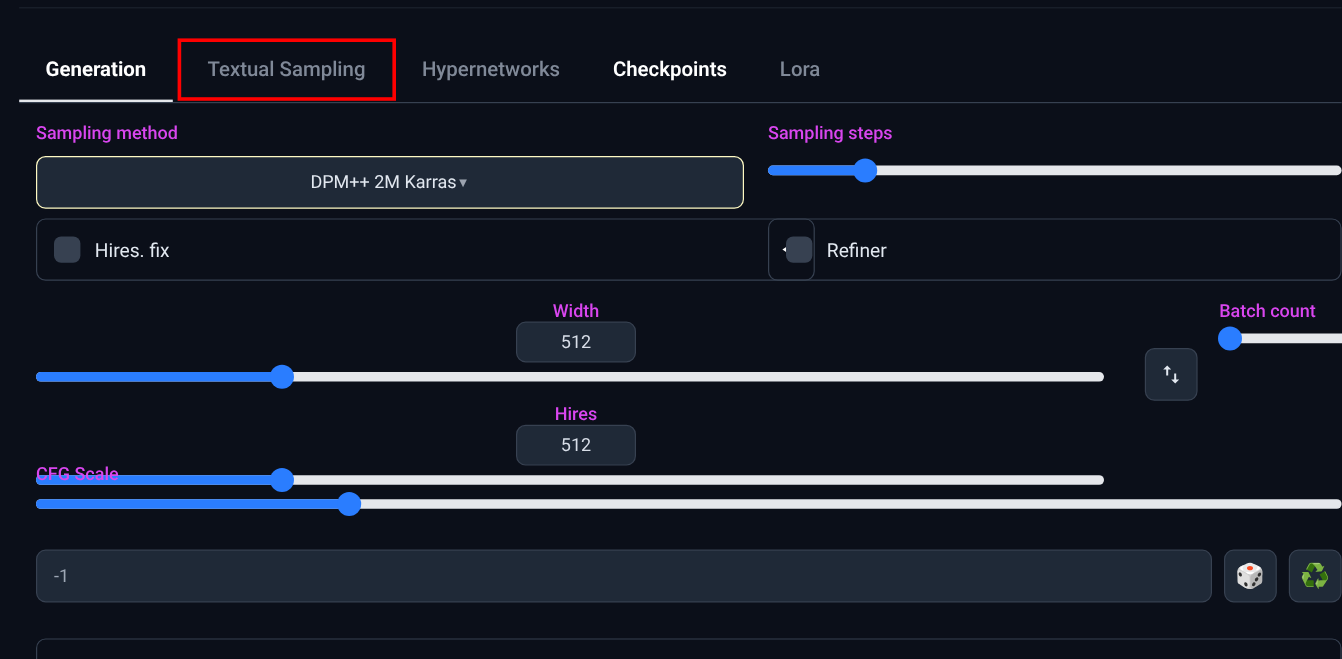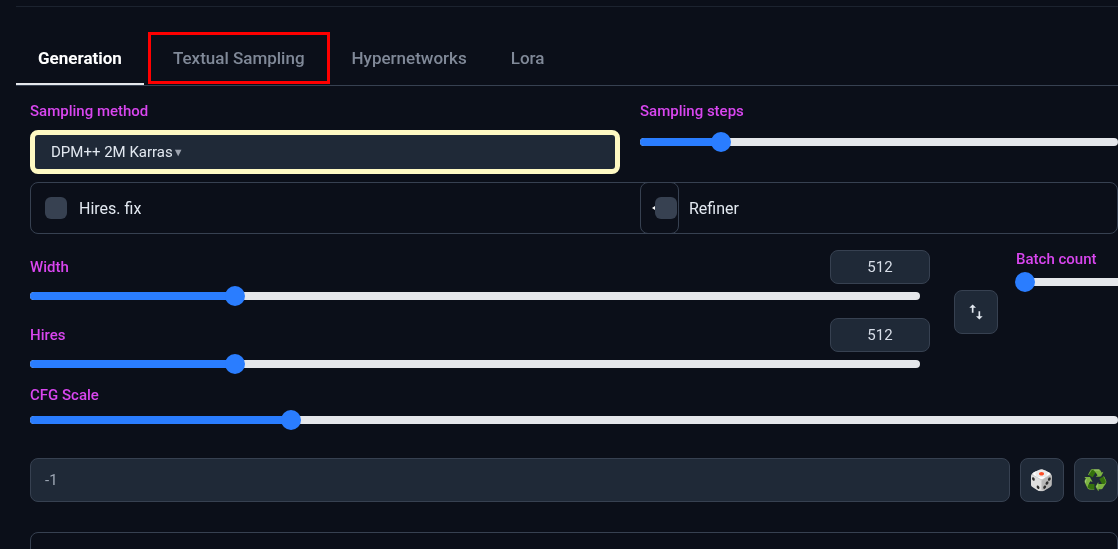--- a/index.html
+++ b/index.html
@@ -69,28 +69,28 @@
   }
   
   .row1 { position:absolute; left:0; top:0; right:0; }
   .col-left { position:absolute; left:0; width:590px; }
   .col-right { position:absolute; left:610px; right:0; }
   .select {
     margin-top: 10px;
     width: 590px;
     height: 44px;
     background: #1f2937;
-    border: 5px solid #fef9c3;
+    border: 1px solid #fef9c3;
     border-radius: 8px;
     color: #e2e8f0;
     display: flex;
     align-items: center;
     padding: 0 16px;
     font-size: 15px;
-    justify-content: flex-start;
+    justify-content: center;
   }
   .caret { font-size: 11px; color:#9ca3af; }
   
   .slider-wrap { margin-top: 18px; }
   .slider {
     position: relative;
     height: 8px;
     border-radius: 4px;
     background: #e5e7eb;
   }
@@ -130,21 +130,21 @@
   .tri-left {
     width: 0; height: 0;
     border-top: 8px solid transparent;
     border-bottom: 8px solid transparent;
     border-right: 12px solid #ffffff;
   }
   
   .row3 { position:absolute; left:0; top:148px; right:0; }
   .wh-col { position:absolute; left:0; width:900px; }
   .wh-group { position:relative; }
-  .wh-label-row { display:flex; justify-content:space-between; align-items:center; }
+  .wh-label-row { display:flex; justify-content:space-between; align-items:center;flex-direction:column; }
   .value-pill {
     width: 100px; height: 34px;
     background: #1f2937;
     border: 1px solid #374151;
     border-radius: 8px;
     display:flex; align-items:center; justify-content:center;
     color:#d8dee8; font-size:15px;
     margin-right: 0;
   }
   .wh-slider { margin-top: 8px; width: 890px; }
@@ -195,20 +195,21 @@
 </head>
 <body>
 
 <div class="frame">
   <div class="top-hr"></div>
 
   <div class="tabs">
     <div class="tab active">Generation</div>
     <div class="tab highlight-box">Textual Sampling</div>
     <div class="tab">Hypernetworks</div>
+    <div class="tab strong">Checkpoints</div>
     <div class="tab">Lora</div>
   </div>
 
   <div class="panel">
 
     <div class="row1">
       <div class="col-left">
         <div class="label">Sampling method</div>
         <div class="select">
           <span>DPM++ 2M Karras</span>

